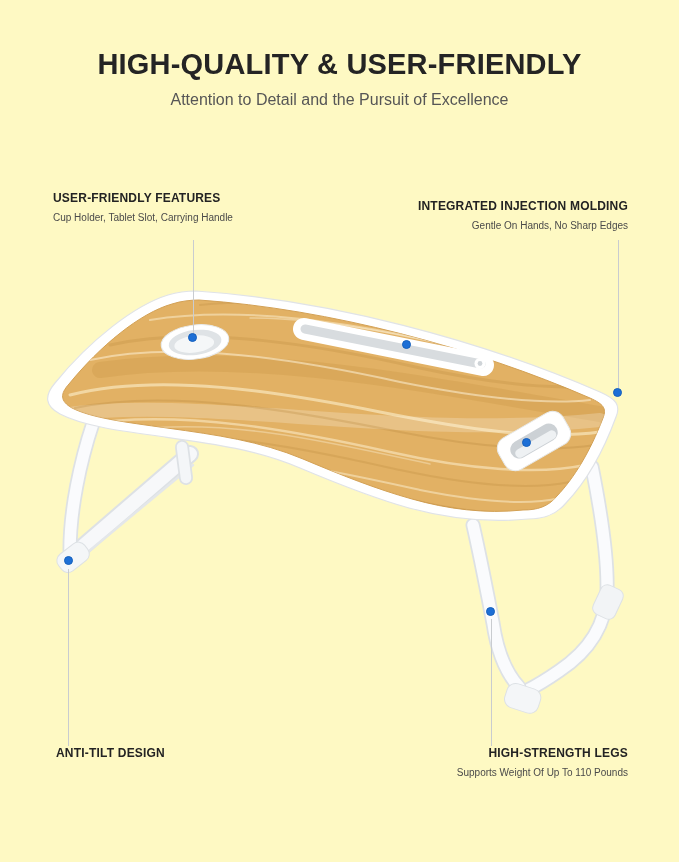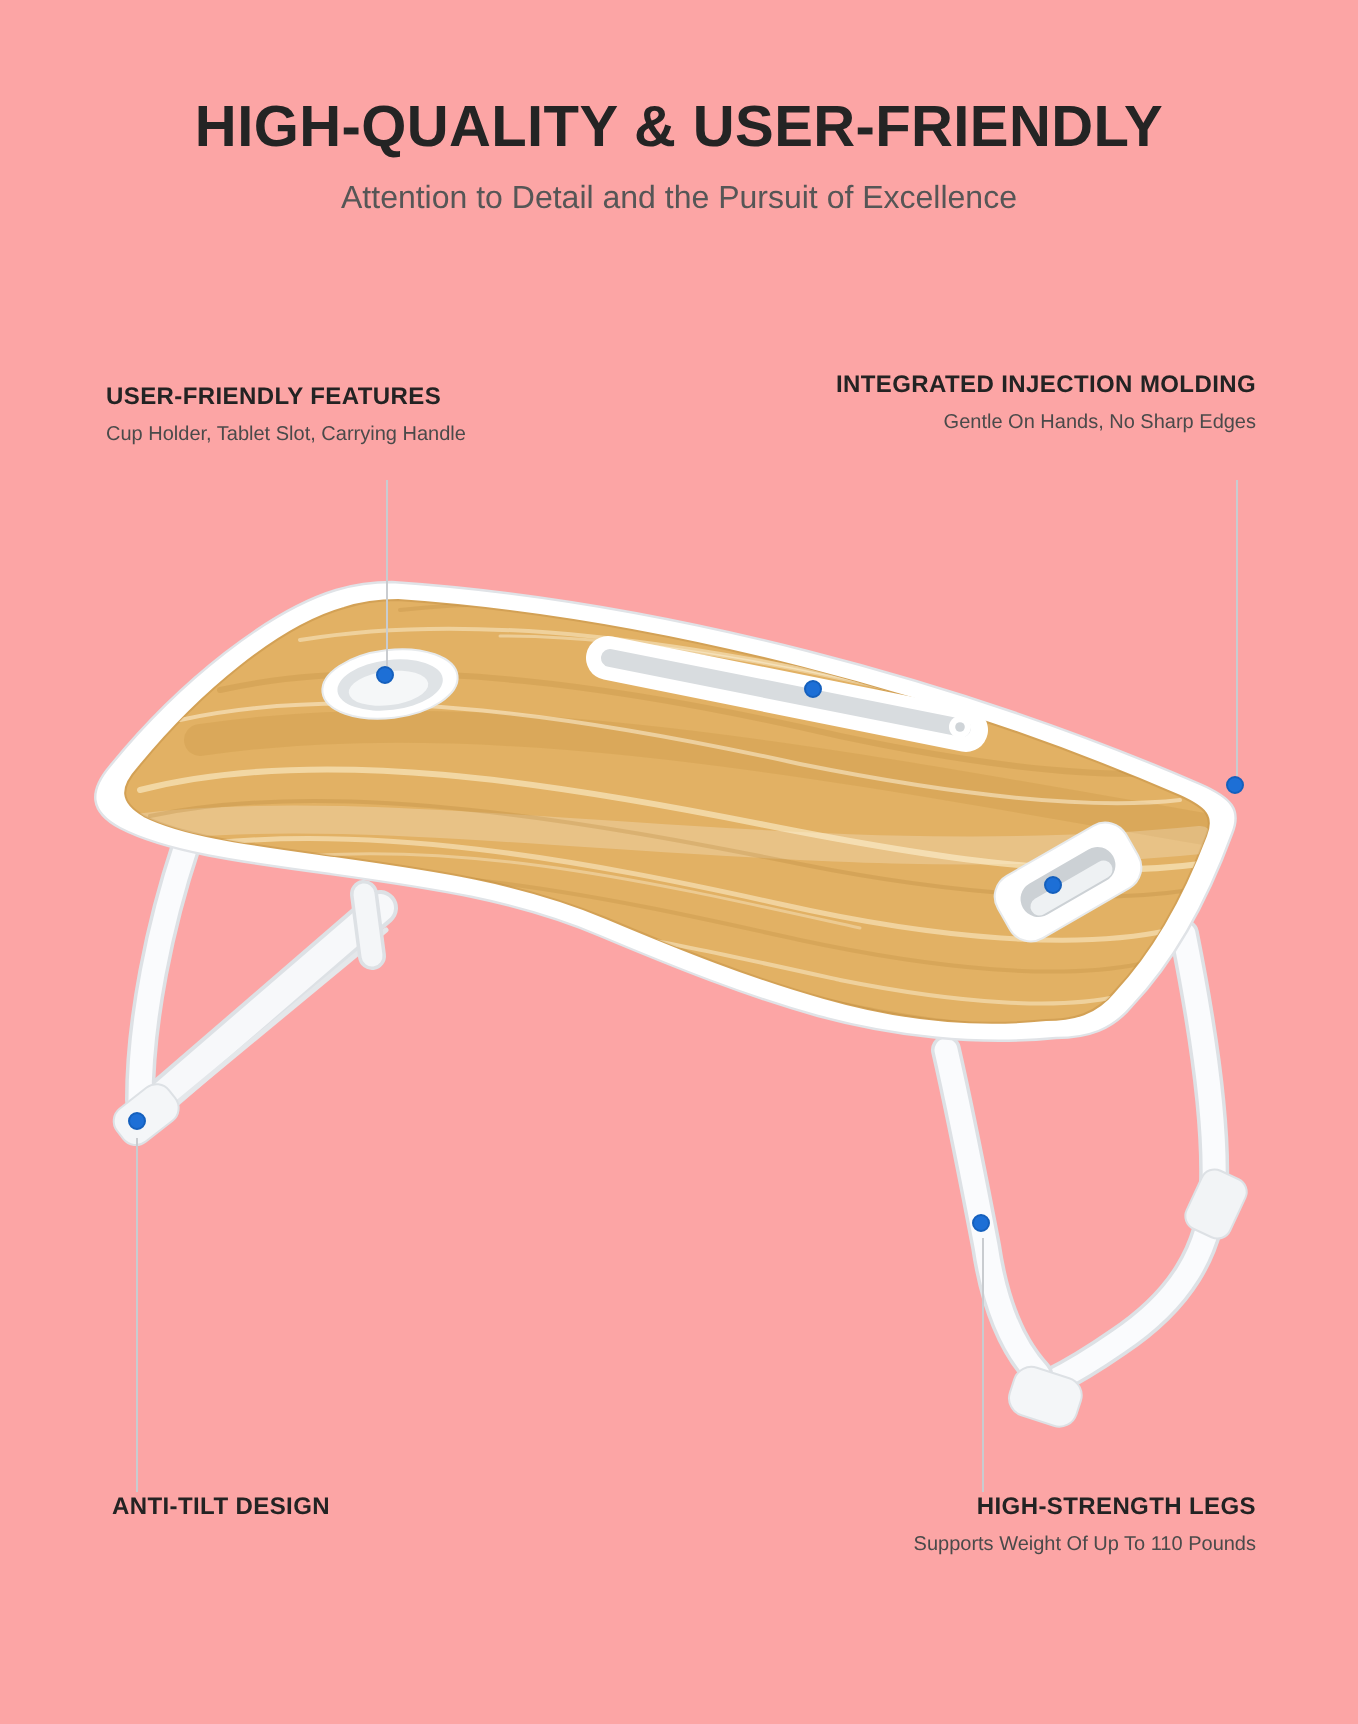--- a/index.html
+++ b/index.html
@@ -1,33 +1,33 @@
 <!DOCTYPE html>
 <html><head>
 <meta charset="utf-8">
 <style>
   html,body{margin:0;padding:0;background:#ffffff;}
   .canvas{
-    position:relative;width:679px;height:862px;background:#fca5a5;
+    position:relative;width:679px;height:862px;background:#fef9c3;
     font-family:"Liberation Sans",sans-serif;overflow:hidden;
   }
   
   .header{position:absolute;top:48px;left:0;width:100%;text-align:center;}
   .title{
     font-size:29px;font-weight:700;color:#242424;letter-spacing:.2px;margin:0;
   }
   .subtitle{
     font-size:16px;color:#565656;margin:10px 0 0 0;font-weight:400;
   }
   
   .callout{position:absolute;width:300px;}
   .callout .heading{font-size:12px;font-weight:700;color:#232323;letter-spacing:.2px;}
   .callout .desc{font-size:10px;color:#4a4a4a;margin-top:7px;}
   .callout.tl{left:53px;top:191px;text-align:left;}
-  .callout.tr{right:51px;top:185px;text-align:right;}
+  .callout.tr{right:51px;top:199px;text-align:right;}
   .callout.bl{left:56px;top:746px;text-align:left;}
   .callout.br{right:51px;top:746px;text-align:right;}
   
   .cline{position:absolute;width:1px;background:#c9ccd0;}
   .cline.tl{left:193px;top:240px;height:94px;}
   .cline.tr{left:618px;top:240px;height:148px;}
   .cline.bl{left:68px;top:569px;height:177px;}
   .cline.br{left:491px;top:619px;height:127px;}
   
   .dot{

